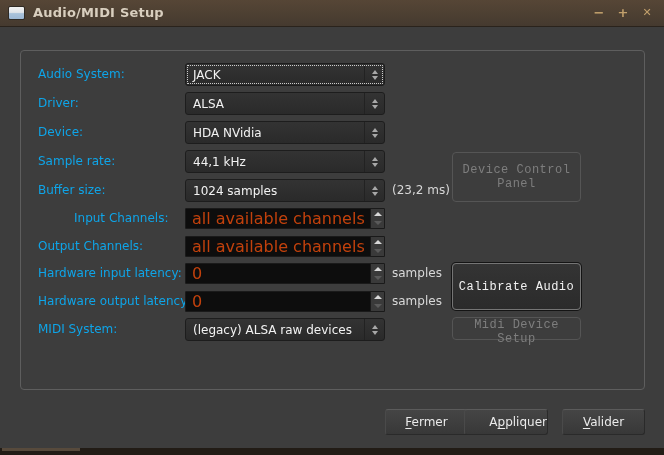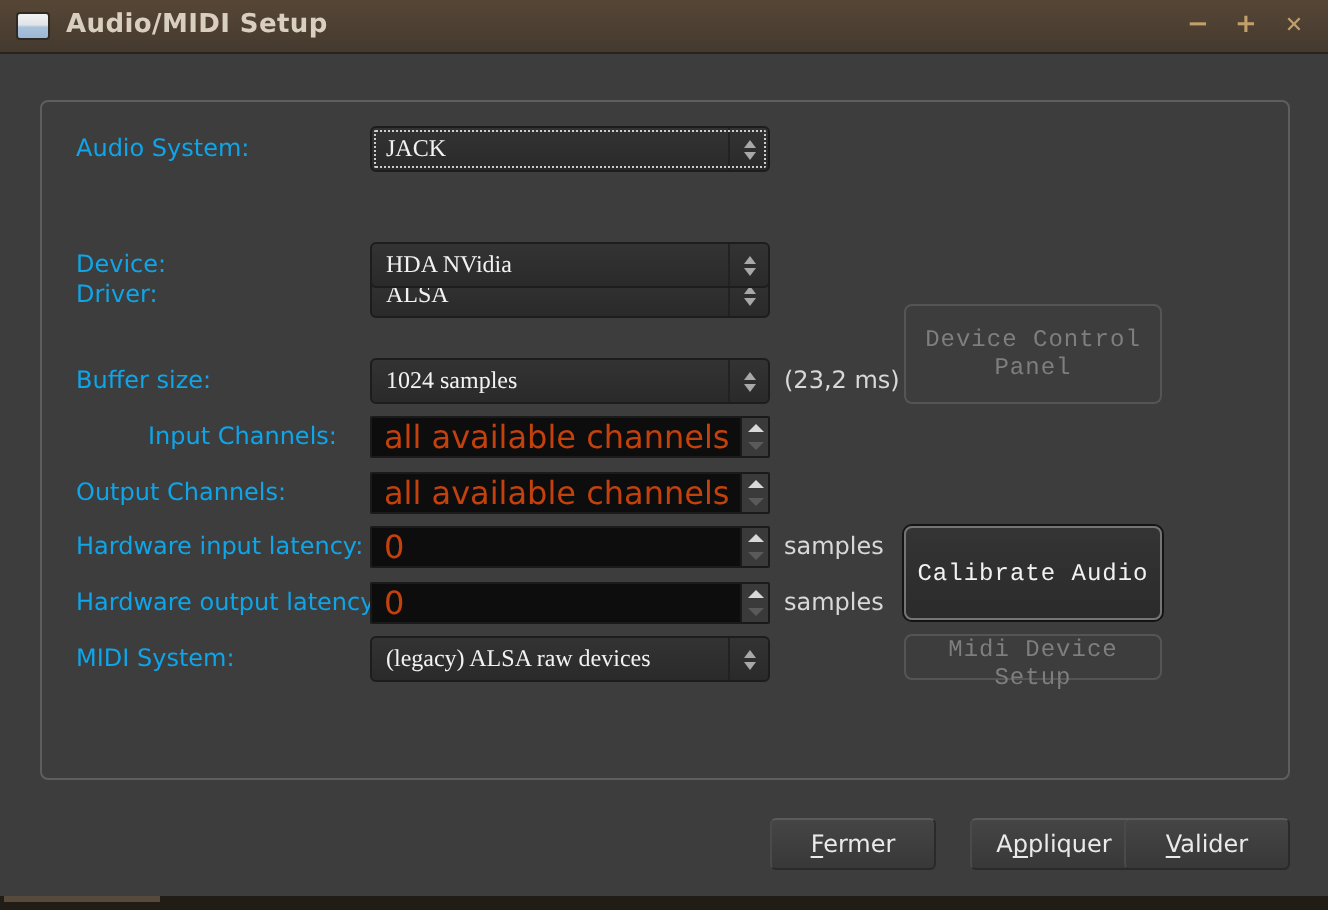--- a/index.html
+++ b/index.html
@@ -55,21 +55,20 @@
     color: #d8d8d8; font-size: 12px;
   }
 
   
   .combo {
     position: absolute; left: 185px; top: 0; width: 200px; height: 23px;
     background: linear-gradient(#333333, #2a2a2a);
     border: 1px solid #1d1d1d; border-radius: 3px;
     display: flex; align-items: center;
     cursor: default;
-    font-family: Liberation Serif, serif;
   }
   .combo.focused { outline: 1px dotted #cccccc; outline-offset: -3px; }
   .combo-text {
     flex: 1; padding-left: 7px; color: #f2f2f2; font-size: 12px;
     white-space: nowrap; overflow: hidden;
   }
   .combo-btn {
     width: 20px; height: 100%; border-left: 1px solid #222222;
     display: flex; flex-direction: column; align-items: center; justify-content: center;
   }
@@ -132,21 +131,21 @@
   .footer-btn {
     position: absolute; top: 409px; height: 26px;
     background: linear-gradient(#454545, #383838);
     border: 1px solid #2a2a2a; border-top-color: #5b5b5b; border-left-color: #4a4a4a;
     border-radius: 3px; color: #eaeaea; font-size: 12px;
     font-family: "DejaVu Sans", "Liberation Sans", sans-serif;
     cursor: default;
   }
   .footer-btn u { text-decoration: underline; text-underline-offset: 2px; }
   .btn-fermer    { left: 385px; width: 83px; }
-  .btn-appliquer { left: 485px; width: 84px; }
+  .btn-appliquer { left: 464px; width: 84px; text-align: right; }
   .btn-valider   { left: 562px; width: 83px; }
 
   
   .bottom-strip {
     position: absolute; left: 0; bottom: 0; width: 664px; height: 7px;
     background: #221c16;
   }
   .bottom-grip {
     position: absolute; left: 2px; top: 0; width: 78px; height: 3px;
     background: #574a3c;
@@ -171,21 +170,21 @@
     <span class="field-label" style="line-height:23px;">Audio System:</span>
     <div class="combo focused">
       <span class="combo-text">JACK</span>
       <span class="combo-btn">
           <i class="tri-up"></i>
           <i class="tri-dn"></i>
         </span>
     </div>
   </div>
 
-  <div class="row" style="top:92px; height:23px;margin-top:44px;">
+  <div class="row" style="top:92px; height:23px;">
     <span class="field-label" style="line-height:23px;">Driver:</span>
     <div class="combo">
       <span class="combo-text">ALSA</span>
       <span class="combo-btn">
           <i class="tri-up"></i>
           <i class="tri-dn"></i>
         </span>
     </div>
   </div>
 
@@ -193,20 +192,30 @@
     <span class="field-label" style="line-height:23px;">Device:</span>
     <div class="combo">
       <span class="combo-text">HDA NVidia</span>
       <span class="combo-btn">
           <i class="tri-up"></i>
           <i class="tri-dn"></i>
         </span>
     </div>
   </div>
 
+  <div class="row" style="top:150px; height:23px;">
+    <span class="field-label" style="line-height:23px;">Sample rate:</span>
+    <div class="combo">
+      <span class="combo-text">44,1 kHz</span>
+      <span class="combo-btn">
+          <i class="tri-up"></i>
+          <i class="tri-dn"></i>
+        </span>
+    </div>
+  </div>
 
   <div class="row" style="top:179px; height:23px;">
     <span class="field-label" style="line-height:23px;">Buffer size:</span>
     <div class="combo">
       <span class="combo-text">1024 samples</span>
       <span class="combo-btn">
           <i class="tri-up"></i>
           <i class="tri-dn"></i>
         </span>
     </div>

